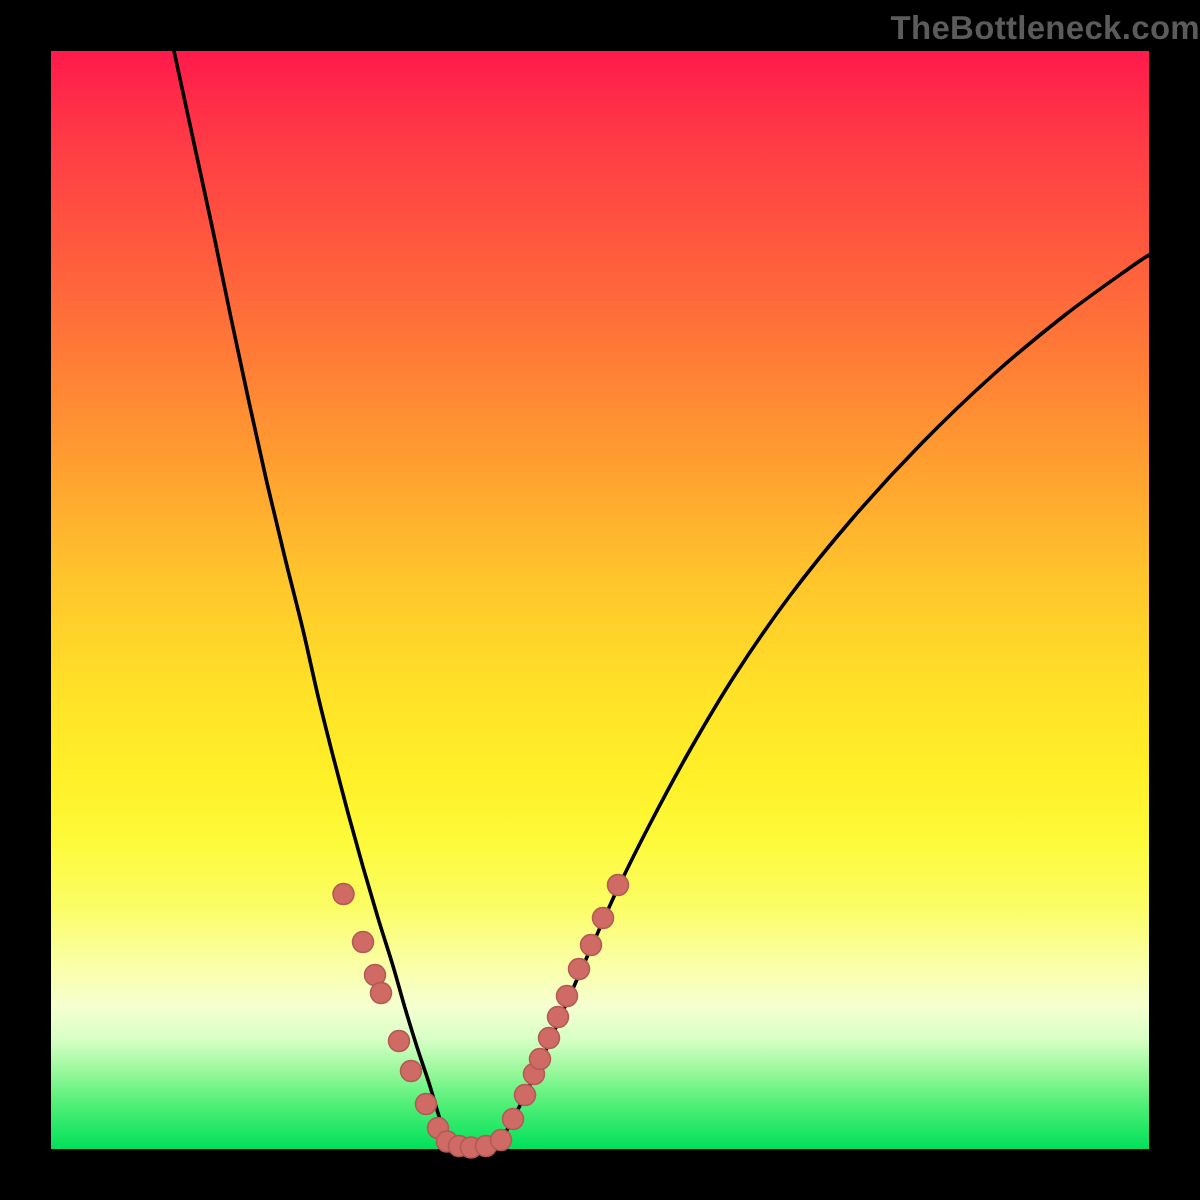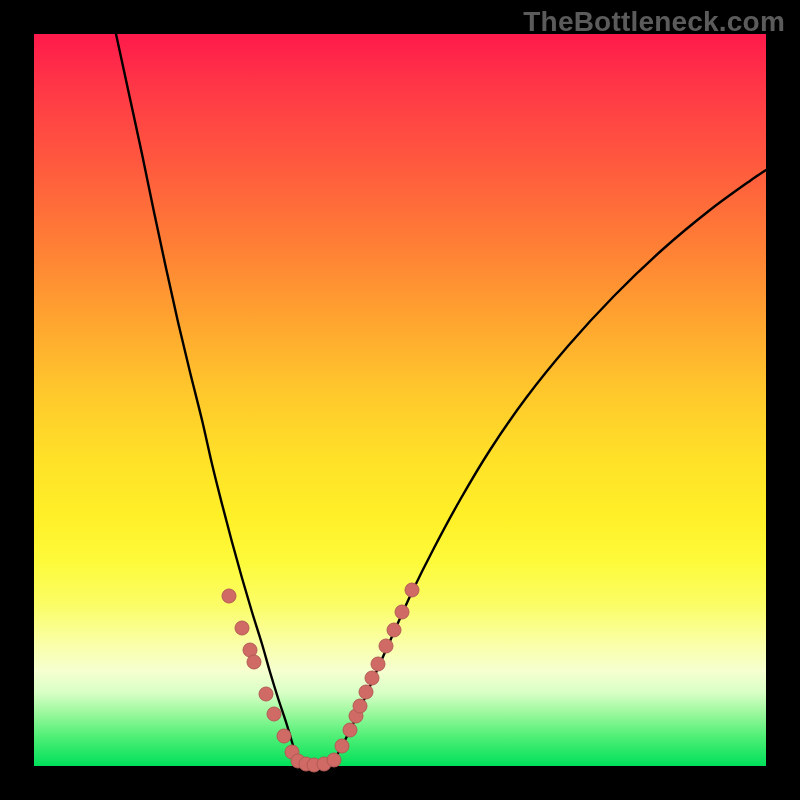--- a/index.html
+++ b/index.html
@@ -40,23 +40,23 @@
       #f6ffd0 87%,
       #d8ffc6 90%,
       #96f89a 93%,
       #4fef76 96%,
       #00e05a 100%
     );
   }
   .watermark {
     position: absolute;
     top: 6px;
-    right: 15px;
+    right: 0;
     font-family: Arial, Helvetica, sans-serif;
-    font-size: 28px;
+    font-size: 22px;
     font-weight: 600;
     color: #5b5b5b;
     letter-spacing: 0.2px;
     user-select: none;
   }
   svg.curve {
     position: absolute;
     left: 0;
     top: 0;
     width: 732px;

